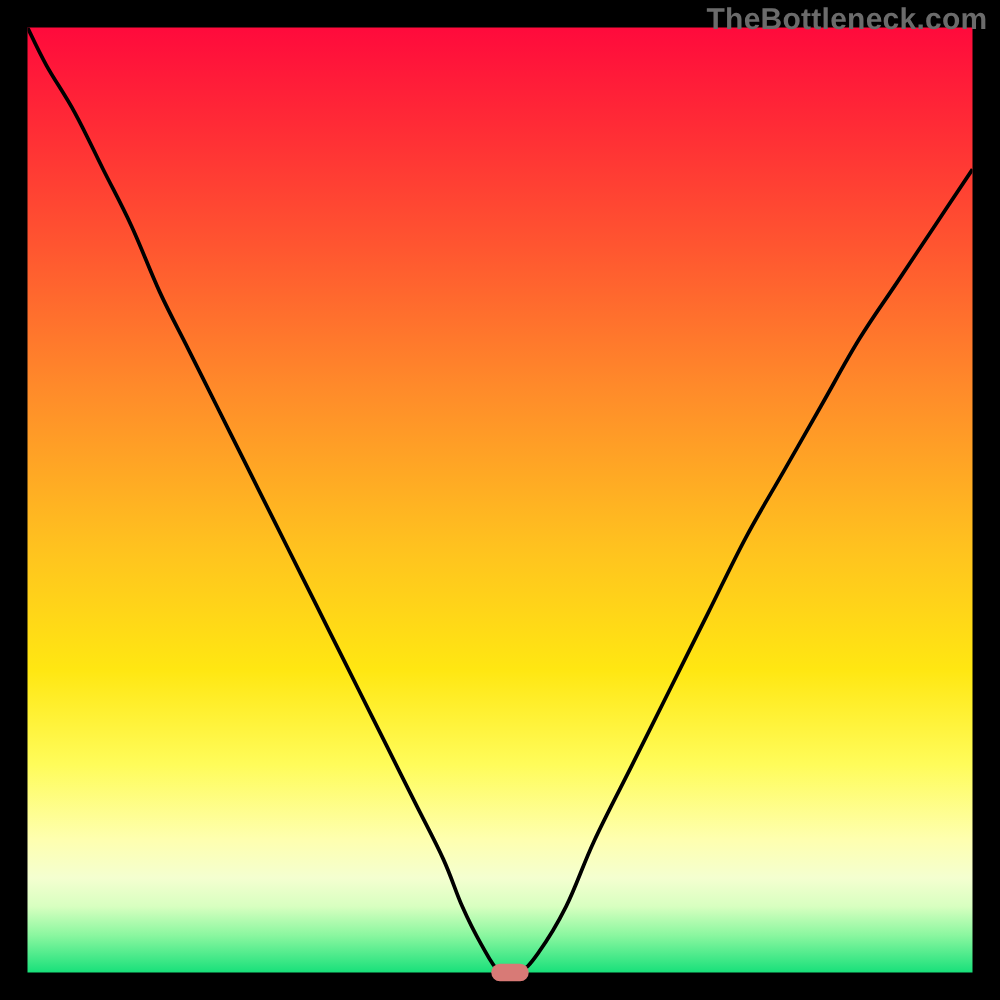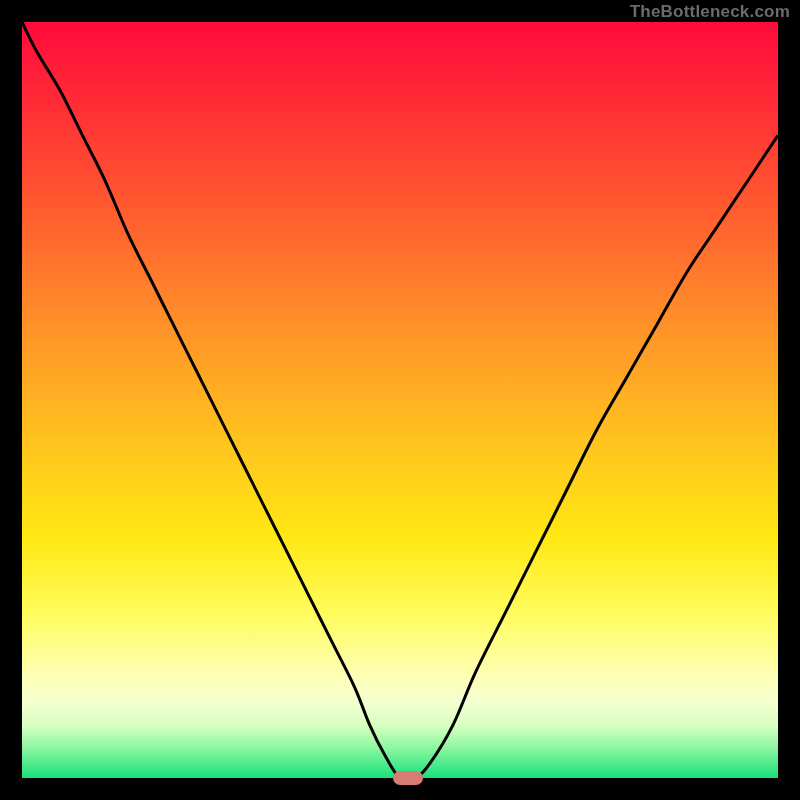--- a/index.html
+++ b/index.html
@@ -46,21 +46,21 @@
     background: #d87a76;
     border-radius: 8px;
     transform: translate(-50%, -50%);
     pointer-events: none;
   }
   .watermark {
     position: absolute;
     top: 2px;
     right: 10px;
     font-family: Arial, Helvetica, sans-serif;
-    font-size: 17px;
+    font-size: 24px;
     font-weight: 600;
     color: #6b6b6b;
     letter-spacing: 0.2px;
     user-select: none;
   }
 </style>
 </head>
 <body>
 
 <div class="stage">

